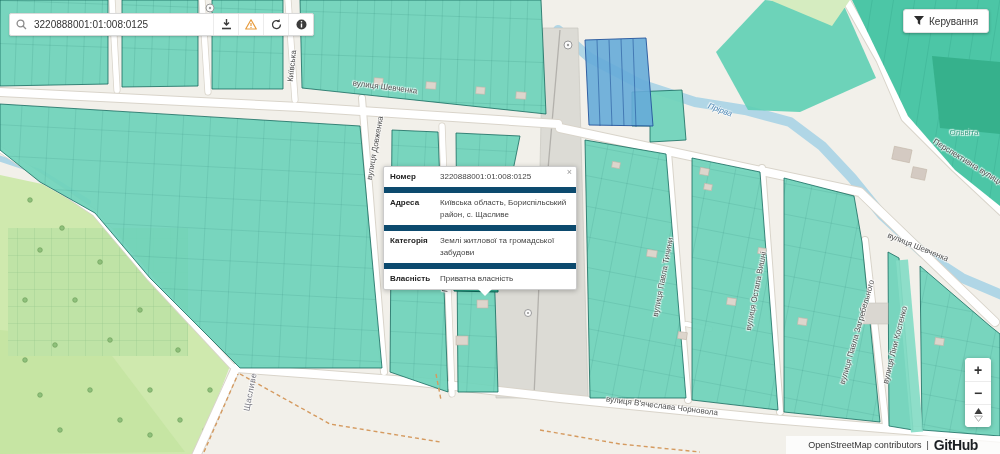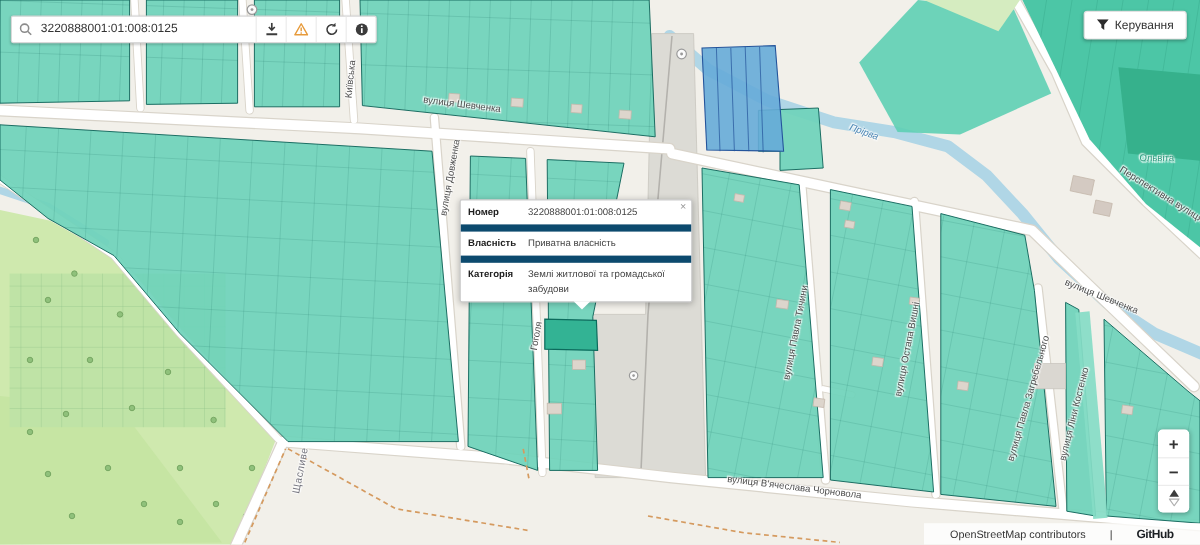--- a/index.html
+++ b/index.html
@@ -39,23 +39,23 @@
   .popup-close{position:absolute;top:1px;right:4px;border:none;background:none;color:#9a9a9a;
                font-size:9px;cursor:pointer;padding:0;line-height:1;}
   
   .zoom-ctrl{position:absolute;left:965px;top:358px;width:26px;background:#fff;border-radius:4px;
              box-shadow:0 1px 4px rgba(0,0,0,.3);overflow:hidden;}
   .zoom-ctrl button{display:block;width:26px;height:23px;border:none;background:#fff;cursor:pointer;
                     font-size:14px;font-weight:bold;color:#333;padding:0;line-height:1;}
   .zoom-ctrl button + button{border-top:1px solid #ececec;}
   
   .attribution{position:absolute;right:0;bottom:0;height:18px;background:rgba(255,255,255,.78);
-               display:flex;align-items:center;gap:20px;padding:0 22px;font-size:9px;color:#333;}
+               display:flex;align-items:center;gap:5px;padding:0 22px;font-size:9px;color:#333;}
   .attribution .osm{color:#333;cursor:pointer;}
-  .attribution .brand{font-weight:bold;font-size:10px;color:#1b1f23;letter-spacing:-.4px;cursor:pointer;}
+  .attribution .brand{font-weight:bold;font-size:14px;color:#1b1f23;letter-spacing:-.4px;cursor:pointer;}
 </style>
 </head>
 <body>
 
 <div id="stage">
 
   <svg id="map-svg" width="1000" height="454" viewBox="0 0 1000 454">
     <defs>
       <pattern id="pg1" width="27" height="31" patternUnits="userSpaceOnUse" patternTransform="rotate(3)">
         <path d="M0 0H27M0 0V31" stroke="#15695e" stroke-width=".55" opacity=".45" fill="none"></path>
@@ -295,26 +295,30 @@
     <span>Керування</span>
   </button>
 
   <div class="popup">
     <button class="popup-close">×</button>
     <div class="popup-row">
       <span class="lbl">Номер</span>
       <span class="val">3220888001:01:008:0125</span>
     </div>
     <div class="popup-row">
-      <span class="lbl">Власність</span>
-      <span class="val">Приватна власність</span>
+      <span class="lbl">Адреса</span>
+      <span class="val">Київська область, Бориспільський район, с. Щасливе</span>
     </div>
     <div class="popup-row">
       <span class="lbl">Категорія</span>
       <span class="val">Землі житлової та громадської забудови</span>
+    </div>
+    <div class="popup-row">
+      <span class="lbl">Власність</span>
+      <span class="val">Приватна власність</span>
     </div>
   </div>
 
   <div class="zoom-ctrl">
     <button>+</button>
     <button>−</button>
     <button>
       <svg width="9" height="14" viewBox="0 0 9 14">
           <path d="M4.5 0 8.5 6h-8Z" fill="#3c3c3c"></path>
           <path d="M.5 8h8L4.5 13.5Z" fill="none" stroke="#b0b0b0" stroke-width="1"></path>

